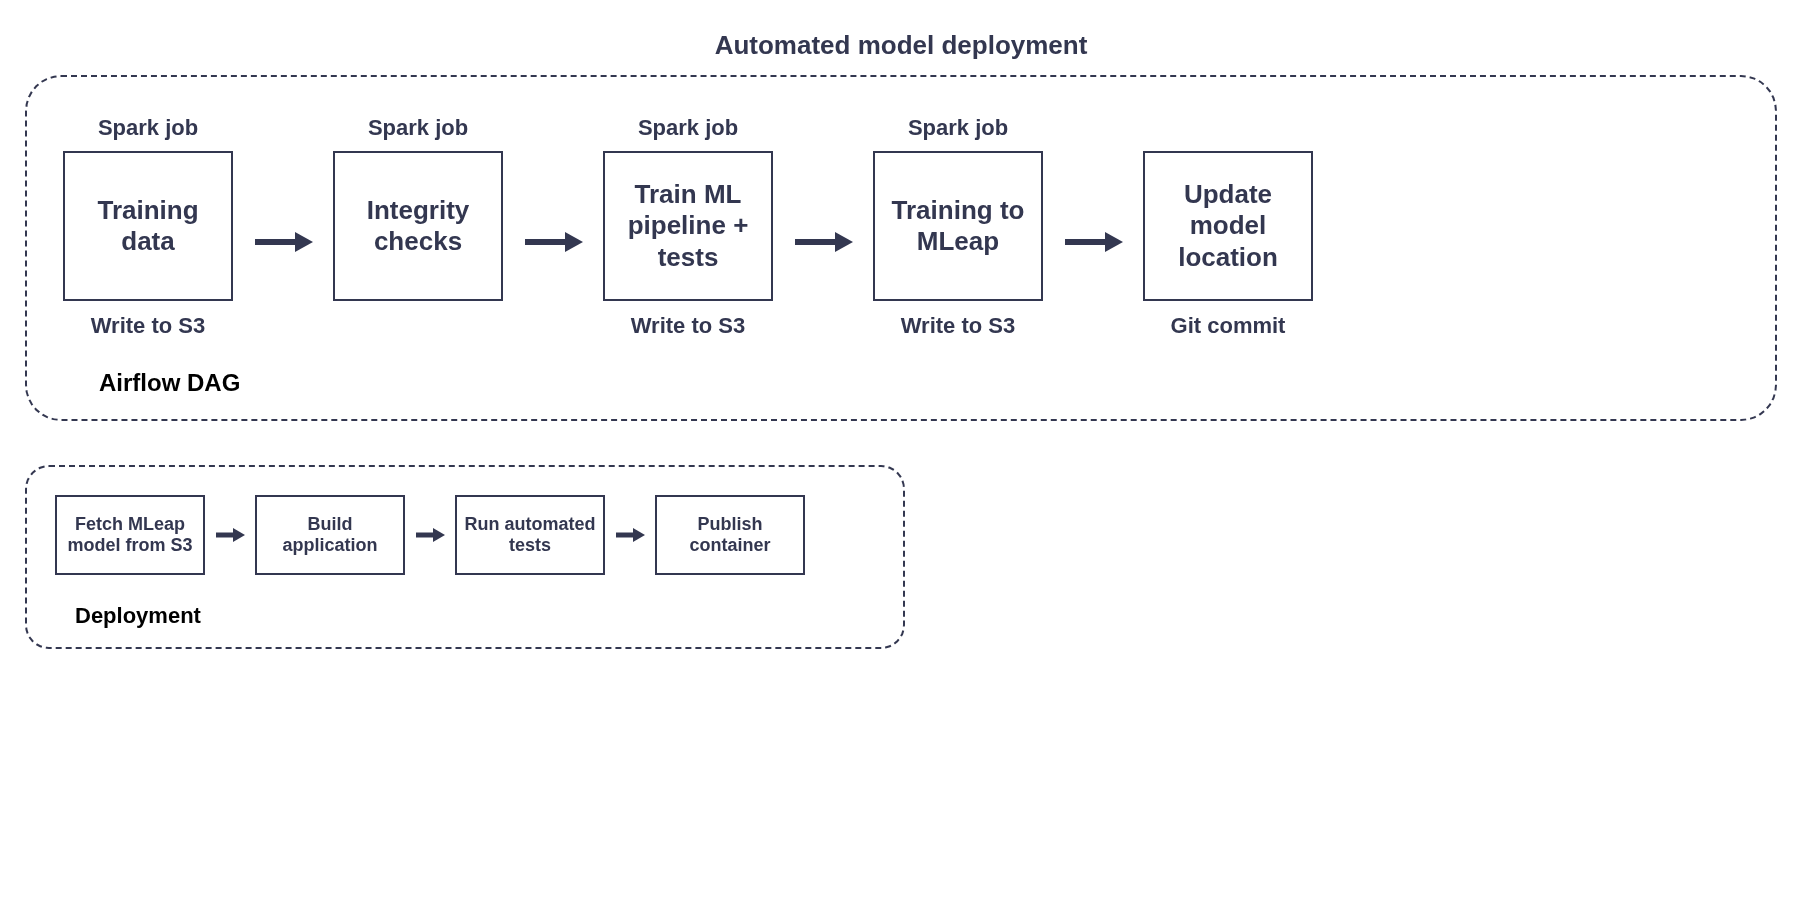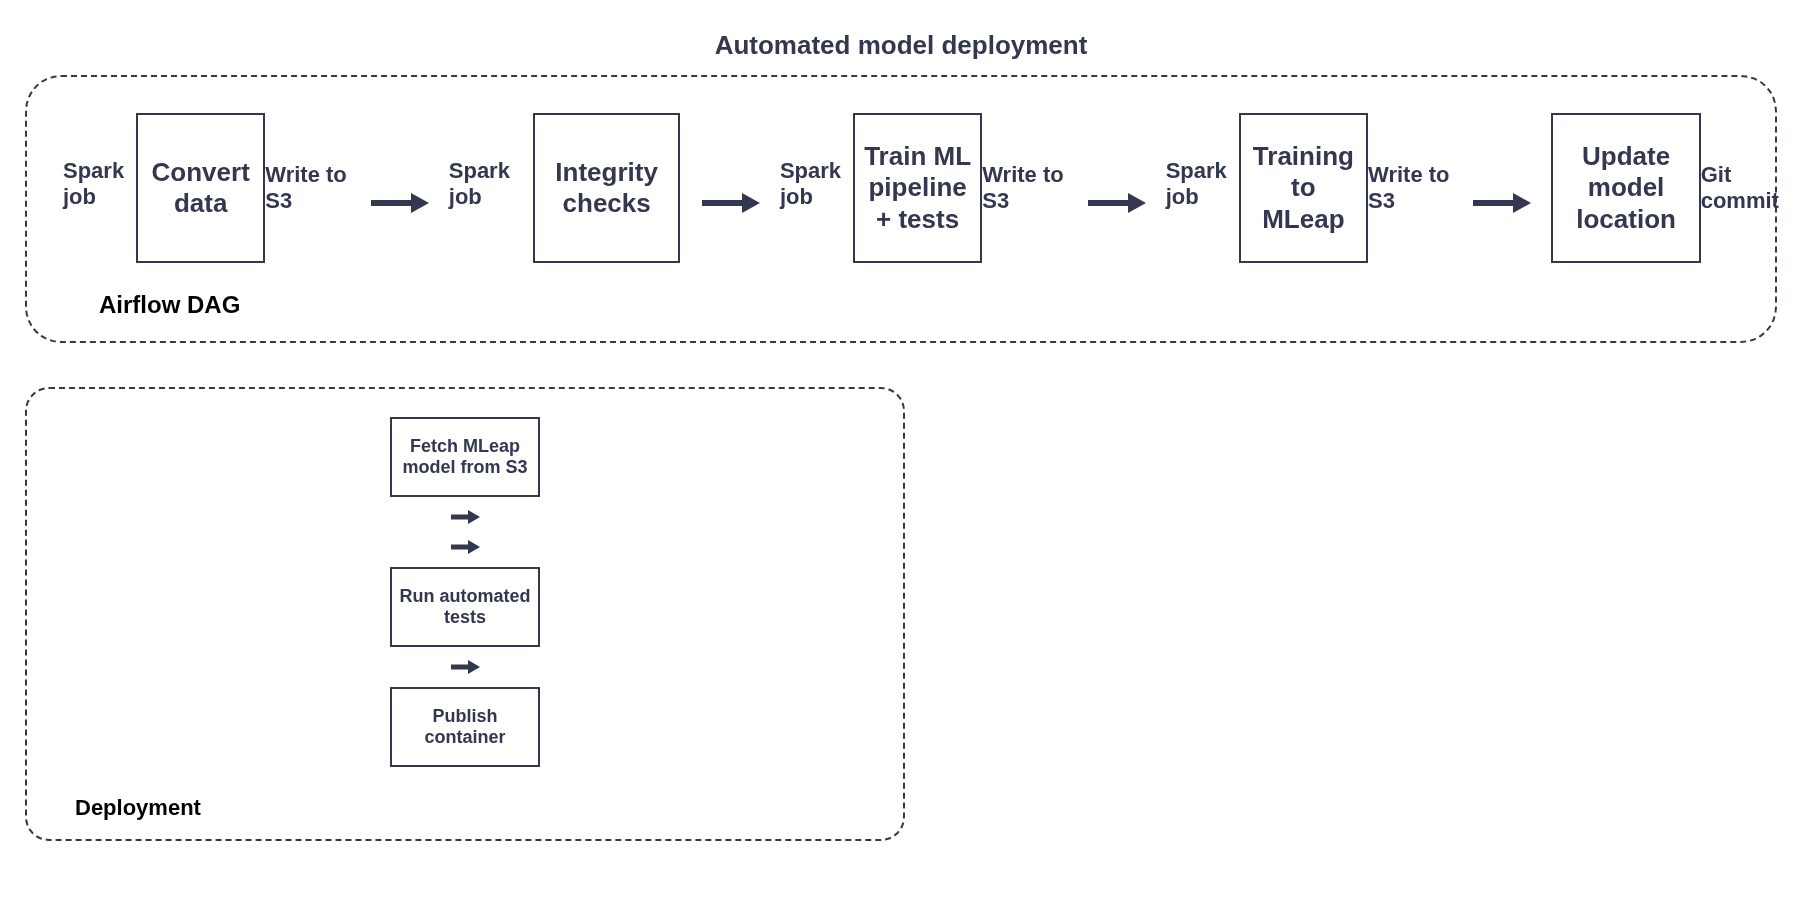--- a/index.html
+++ b/index.html
@@ -25,36 +25,36 @@
   .dashed-section.small {
     width: 880px;
     border-radius: 24px;
     padding: 28px 28px 18px 28px;
   }
   .flow-row {
     display: flex;
     align-items: center;
     gap: 20px;
   }
-  .flow-row.small { gap: 10px; flex-direction: column; }
+  .flow-row.small { gap: 10px; }
   .step {
     display: flex;
-    flex-direction: row;
+    flex-direction: column;
     align-items: center;
   }
   .step-above, .step-below {
     font-size: 22px;
     font-weight: 700;
     color: #333750;
     height: 30px;
     display: flex;
     align-items: center;
   }
   .step-above { margin-bottom: 8px; }
-  .step-below { margin-top: 0; }
+  .step-below { margin-top: 10px; }
   .box {
     border: 2.5px solid #333750;
     width: 170px;
     height: 150px;
     display: flex;
     align-items: center;
     justify-content: center;
     text-align: center;
     font-size: 26px;
     font-weight: 700;
@@ -89,21 +89,21 @@
 </head>
 <body>
 
 <div class="title">Automated model deployment</div>
 
 <div class="dashed-section">
   <div class="flow-row">
 
     <div class="step">
       <div class="step-above">Spark job</div>
-      <div class="box">Convert data</div>
+      <div class="box">Training data</div>
       <div class="step-below">Write to S3</div>
     </div>
 
     <div class="arrow arrow-wrap-padded">
       <svg width="60" height="28" viewBox="0 0 60 28">
           <line x1="2" y1="14" x2="42" y2="14" stroke="#333750" stroke-width="6"></line>
           <polygon points="42,4 60,14 42,24" fill="#333750"></polygon>
         </svg>
     </div>
 
@@ -161,20 +161,21 @@
 
     <div class="box small">Fetch MLeap model from S3</div>
 
     <div class="arrow small">
       <svg width="30" height="20" viewBox="0 0 30 20">
           <line x1="1" y1="10" x2="18" y2="10" stroke="#333750" stroke-width="5"></line>
           <polygon points="18,3 30,10 18,17" fill="#333750"></polygon>
         </svg>
     </div>
 
+    <div class="box small">Build application</div>
 
     <div class="arrow small">
       <svg width="30" height="20" viewBox="0 0 30 20">
           <line x1="1" y1="10" x2="18" y2="10" stroke="#333750" stroke-width="5"></line>
           <polygon points="18,3 30,10 18,17" fill="#333750"></polygon>
         </svg>
     </div>
 
     <div class="box small">Run automated tests</div>
 

